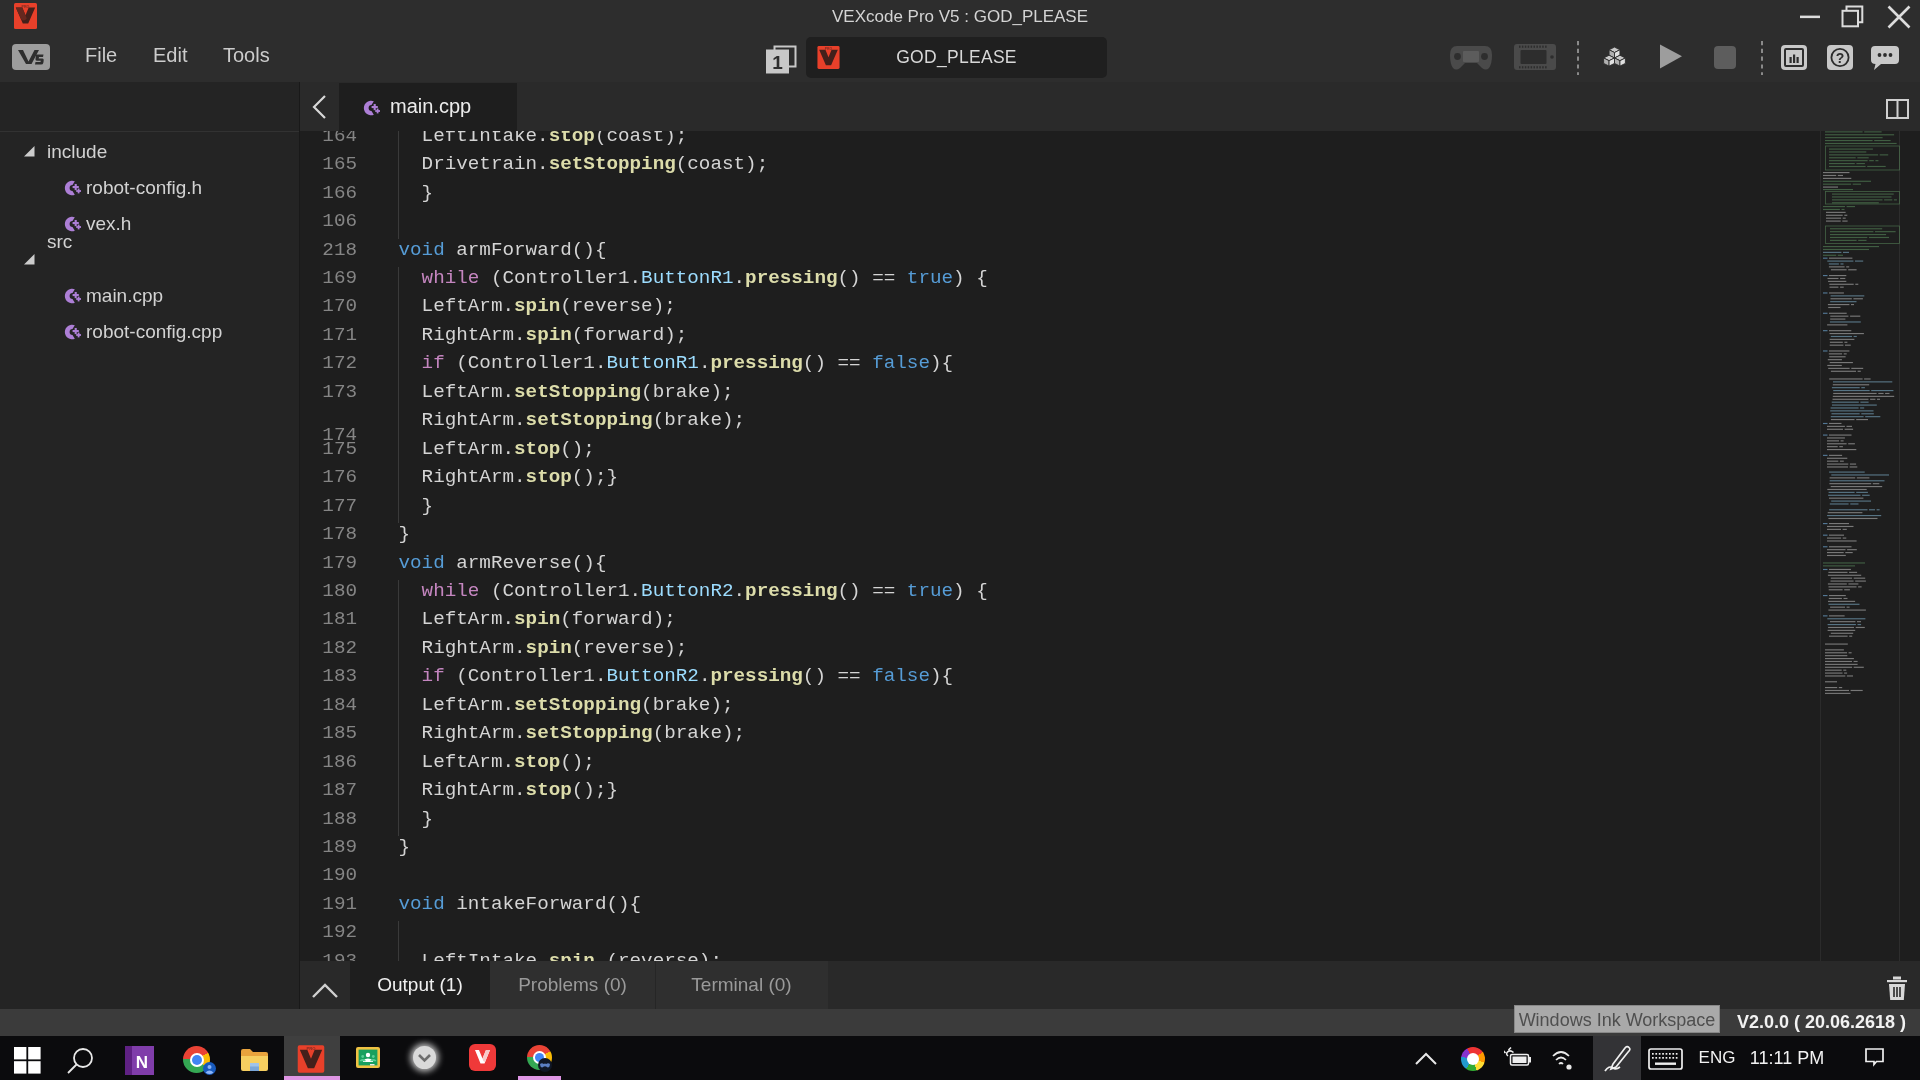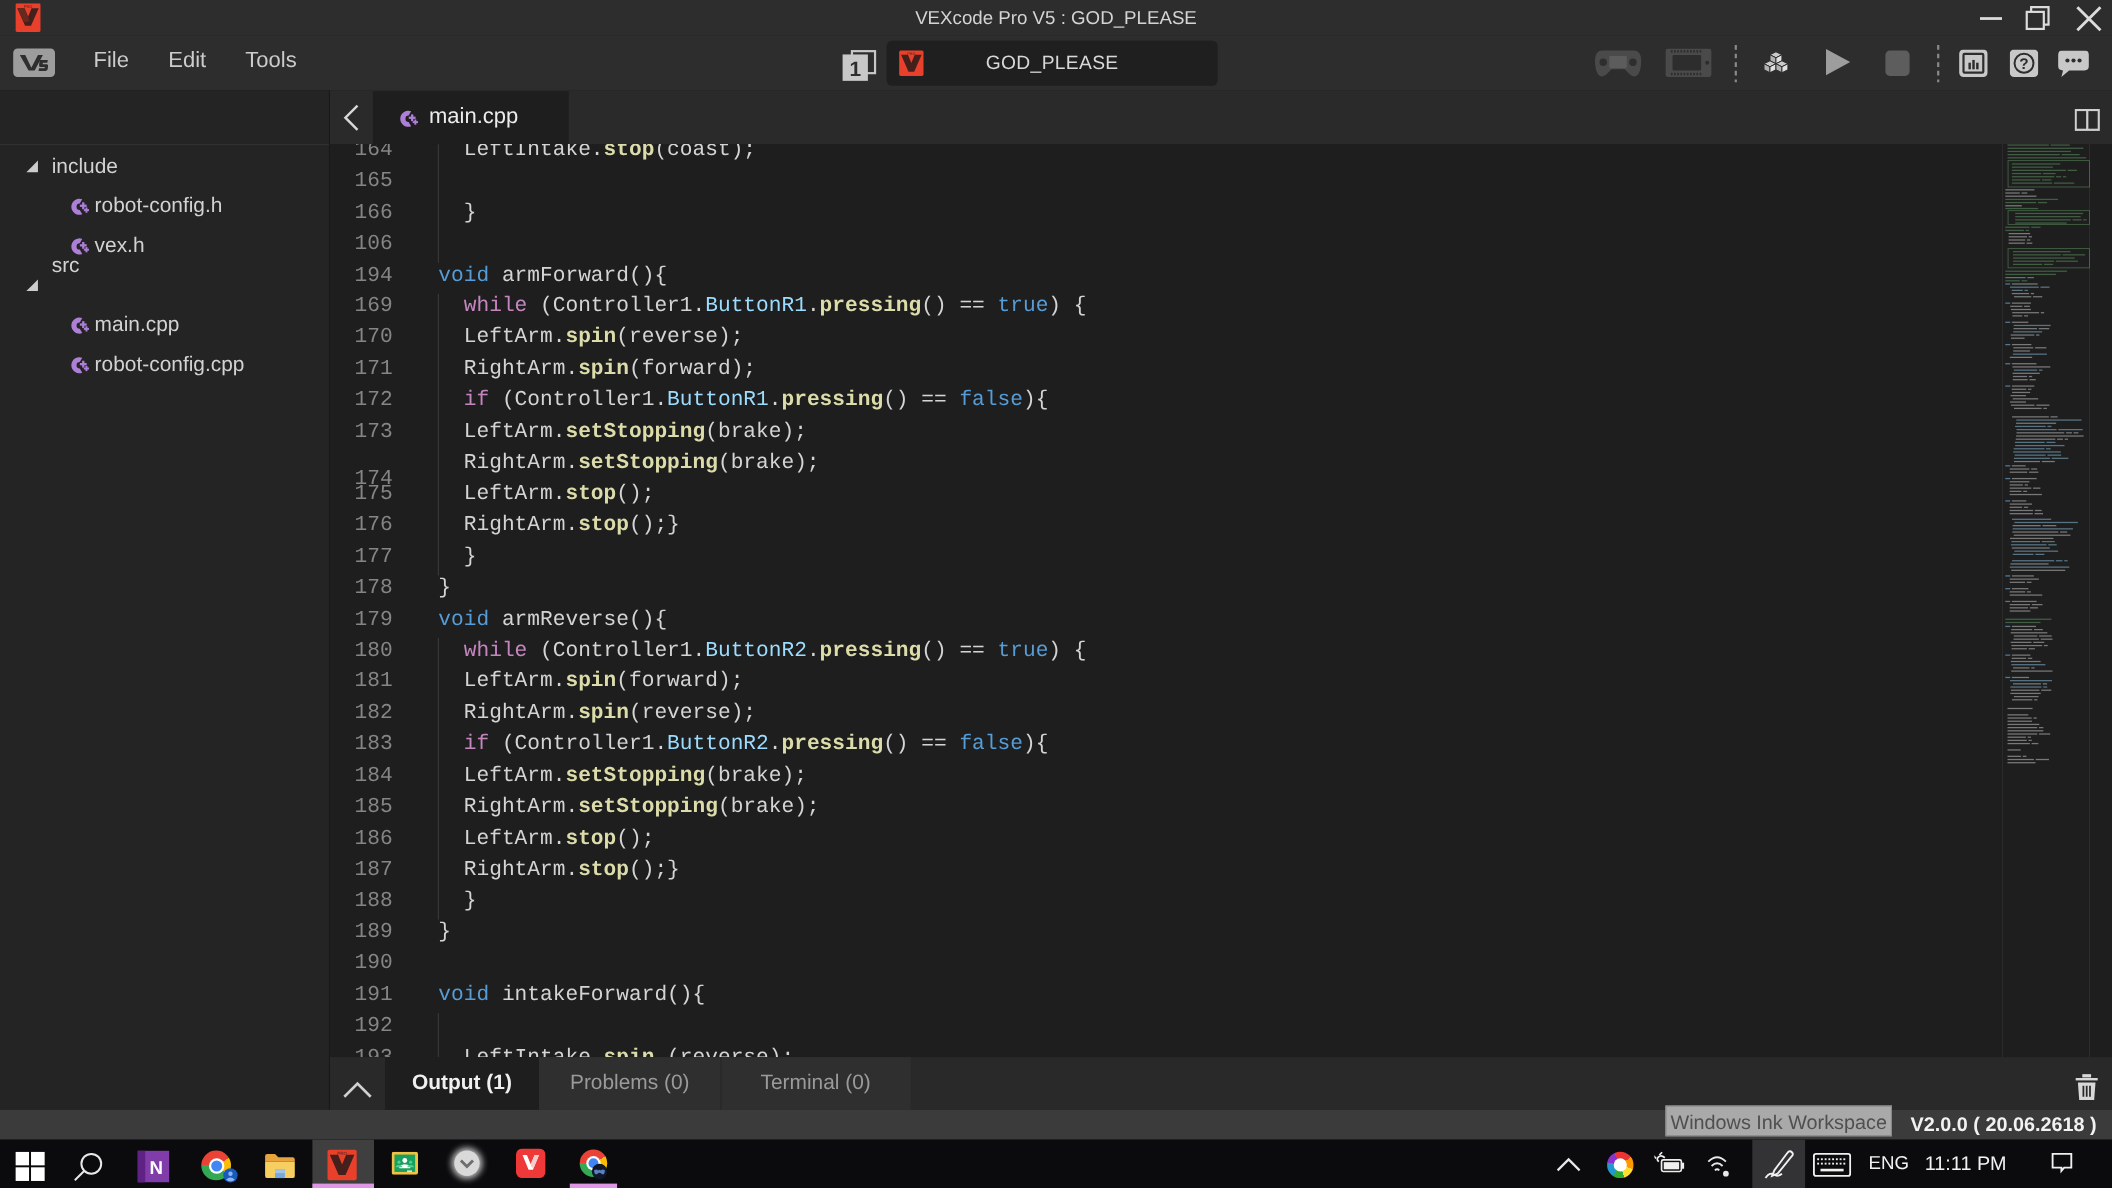--- a/index.html
+++ b/index.html
@@ -188,25 +188,26 @@
     </svg>
 
 <div class="abs" style="left:300px;top:131px;width:1620px;height:830px;background:#1e1e1e;overflow:hidden">
 <div style="position:absolute;left:98px;top:0.00px;width:1px;height:107.55px;background:#3a3a3a"></div>
       <div style="position:absolute;left:98px;top:136.00px;width:1px;height:256.05px;background:#3a3a3a"></div>
       <div style="position:absolute;left:98px;top:448.95px;width:1px;height:256.05px;background:#3a3a3a"></div>
       <div style="position:absolute;left:98px;top:790.35px;width:1px;height:39.65px;background:#3a3a3a"></div>
 <div class="gut" style="top:-6.25px">164</div>
       <div class="cl" style="top:-6.25px">  LeftIntake.<span style="font-weight:bold;color:#dcdcaa">stop</span>(coast);</div>
       <div class="gut" style="top:22.20px">165</div>
+      <div class="cl" style="top:22.20px">  Drivetrain.<span style="font-weight:bold;color:#dcdcaa">setStopping</span>(coast);</div>
       <div class="gut" style="top:50.65px">166</div>
       <div class="cl" style="top:50.65px">  }</div>
       <div class="gut" style="top:79.10px">106</div>
       <div class="cl" style="top:79.10px"></div>
-      <div class="gut" style="top:107.55px">194</div>
+      <div class="gut" style="top:107.55px">218</div>
       <div class="cl" style="top:107.55px"><span style="color:#569cd6">void</span> armForward(){</div>
       <div class="gut" style="top:136.00px">169</div>
       <div class="cl" style="top:136.00px">  <span style="color:#c586c0">while</span> (Controller1.<span style="color:#9cdcfe">ButtonR1</span>.<span style="font-weight:bold;color:#dcdcaa">pressing</span>() == <span style="color:#569cd6">true</span>) {</div>
       <div class="gut" style="top:164.45px">170</div>
       <div class="cl" style="top:164.45px">  LeftArm.<span style="font-weight:bold;color:#dcdcaa">spin</span>(reverse);</div>
       <div class="gut" style="top:192.90px">171</div>
       <div class="cl" style="top:192.90px">  RightArm.<span style="font-weight:bold;color:#dcdcaa">spin</span>(forward);</div>
       <div class="gut" style="top:221.35px">172</div>
       <div class="cl" style="top:221.35px">  <span style="color:#c586c0">if</span> (Controller1.<span style="color:#9cdcfe">ButtonR1</span>.<span style="font-weight:bold;color:#dcdcaa">pressing</span>() == <span style="color:#569cd6">false</span>){</div>
       <div class="gut" style="top:249.80px">173</div>
@@ -530,21 +531,21 @@
       <rect x="1825.0" y="692.8" width="25.5" height="1.15" fill="#c2c2c2" fill-opacity="0.55"></rect>
     </svg>
 
 <div class="abs" style="left:300px;top:961px;width:1620px;height:48px;background:#292929"></div>
 <svg class="abs" style="left:311px;top:982px" width="28" height="17">
       <path d="M2 15 L14 3 L26 15" fill="none" stroke="#d0d0d0" stroke-width="2.4"></path>
     </svg>
 <div class="abs" style="left:490px;top:961px;width:338px;height:48px;background:#2f2f2f"></div>
 <div class="abs" style="left:350px;top:961px;width:140px;height:48px;background:#1e1e1e"></div>
 <div class="abs" style="left:655px;top:961px;width:1px;height:48px;background:#262626"></div>
-<div class="abs" style="left:350px;top:961px;width:140px;height:48px;text-align:center;line-height:48px;color:#f0f0f0;font-size:19px;font-weight:bold">Output (1)</div>
+<div class="abs" style="left:350px;top:961px;width:140px;height:48px;text-align:center;line-height:48px;color:#f0f0f0;font-size:19px;font-weight:normal">Output (1)</div>
 <div class="abs" style="left:490px;top:961px;width:165px;height:48px;text-align:center;line-height:48px;color:#9a9a9a;font-size:19px">Problems (0)</div>
 <div class="abs" style="left:655px;top:961px;width:173px;height:48px;text-align:center;line-height:48px;color:#9a9a9a;font-size:19px">Terminal (0)</div>
 <svg class="abs" style="left:1886px;top:974px" width="22" height="26" viewBox="0 0 22 26">
  <rect x="1" y="6" width="20" height="2.2" fill="#d8d8d8"></rect>
  <rect x="7" y="2.5" width="8" height="3" fill="#d8d8d8"></rect>
  <path d="M3 10 H19 L17.8 26 H4.2 Z" fill="#d8d8d8"></path>
  <line x1="8" y1="13" x2="8" y2="23" stroke="#292929" stroke-width="1.6"></line>
  <line x1="11" y1="13" x2="11" y2="23" stroke="#292929" stroke-width="1.6"></line>
  <line x1="14" y1="13" x2="14" y2="23" stroke="#292929" stroke-width="1.6"></line>
 </svg>

